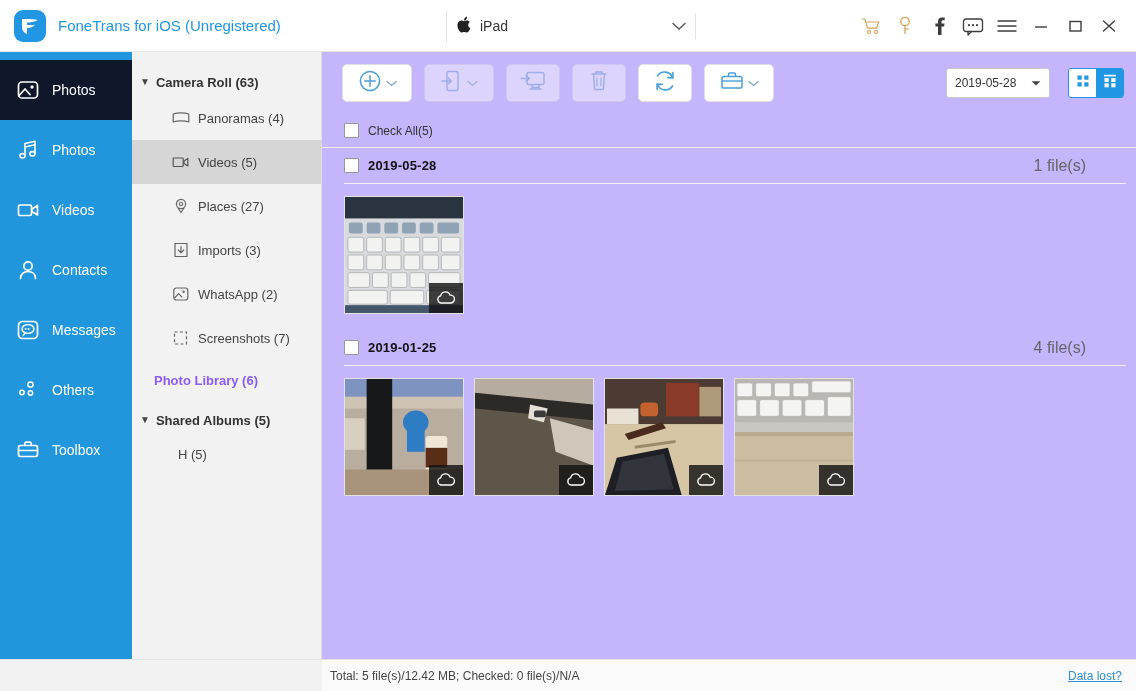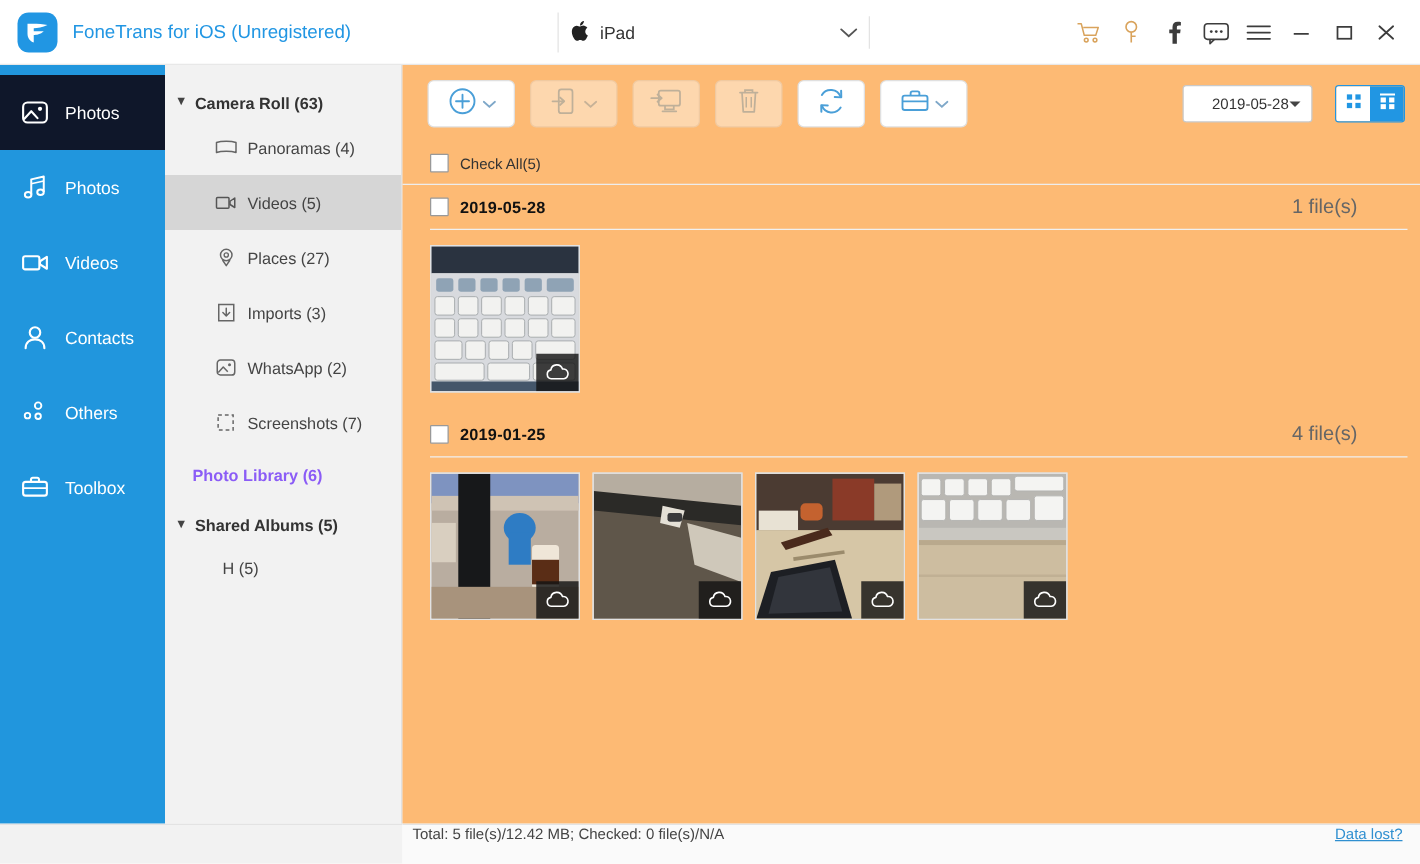--- a/index.html
+++ b/index.html
@@ -104,21 +104,21 @@
     height: 40px; display: flex; align-items: center;
     padding-left: 22px; font-size: 13px; font-weight: bold; color: #8b5cf6;
     cursor: default;
   }
   .album-sub {
     height: 40px; display: flex; align-items: center;
     padding-left: 46px; font-size: 13px; color: #444; cursor: default;
   }
 
   
-  .main { flex: 1 1 auto; display: flex; flex-direction: column; background: #fdba74; min-width: 0; text-align: right; }
+  .main { flex: 1 1 auto; display: flex; flex-direction: column; background: #c4b5fd; min-width: 0; }
 
   .toolbar {
     height: 62px; flex: 0 0 62px;
     display: flex; align-items: center;
     padding: 0 12px 0 20px;
     position: relative;
   }
   .tbtn {
     height: 38px; min-width: 54px;
     border: 1px solid #e0e0e0; border-radius: 5px;
@@ -172,21 +172,21 @@
   .cloud-badge {
     position: absolute; right: 0; bottom: 0;
     width: 34px; height: 30px; background: rgba(20,20,20,.82);
     display: flex; align-items: center; justify-content: center;
   }
 
   .statusbar {
     height: 32px; flex: 0 0 32px;
     border-top: 1px solid #e3e3e3;
     background: #fafafa;
-    display: flex; 
+    display: flex; align-items: center;
     padding: 0 14px 0 8px;
     font-size: 12px; color: #444;
   }
   .statusbar .sbleft { padding-left: 0; }
   .datalost { margin-left: auto; color: #2f8fd0; text-decoration: underline; cursor: default; }
   .status-wrap { display: flex; }
   .status-spacer { width: 322px; flex: 0 0 322px; background: #f2f2f2; border-top: 1px solid #e3e3e3; height: 32px; }
 </style>
 </head>
 <body>
@@ -311,20 +311,32 @@
       <div class="nav-item">
         <span class="nav-icon">
           <svg width="24" height="22" viewBox="0 0 24 22">
               <circle cx="12" cy="7" r="4.2" fill="none" stroke="#fff" stroke-width="1.7"></circle>
               <path d="M4.5 19.5 C4.5 14.8 8 12.5 12 12.5 C16 12.5 19.5 14.8 19.5 19.5" fill="none" stroke="#fff" stroke-width="1.7" stroke-linecap="round"></path>
             </svg>
         </span>
         <span class="nav-label">Contacts</span>
       </div>
 
+      <div class="nav-item">
+        <span class="nav-icon">
+          <svg width="24" height="22" viewBox="0 0 24 22">
+              <rect x="2.5" y="2.5" width="19" height="17" rx="4" fill="none" stroke="#fff" stroke-width="1.7"></rect>
+              <ellipse cx="12" cy="10" rx="6" ry="4.4" fill="none" stroke="#fff" stroke-width="1.4"></ellipse>
+              <circle cx="9.6" cy="10" r="0.95" fill="#fff"></circle>
+              <circle cx="12.6" cy="10" r="0.95" fill="#fff"></circle>
+              <path d="M9 14 L7.2 16.5" stroke="#fff" stroke-width="1.3" stroke-linecap="round"></path>
+            </svg>
+        </span>
+        <span class="nav-label">Messages</span>
+      </div>
 
       <div class="nav-item">
         <span class="nav-icon">
           <svg width="24" height="22" viewBox="0 0 24 22">
               <circle cx="14.5" cy="5.5" r="2.6" fill="none" stroke="#fff" stroke-width="1.5"></circle>
               <circle cx="6" cy="13.5" r="2.2" fill="none" stroke="#fff" stroke-width="1.5"></circle>
               <circle cx="14.5" cy="14" r="2.2" fill="none" stroke="#fff" stroke-width="1.5"></circle>
             </svg>
         </span>
         <span class="nav-label">Others</span>

